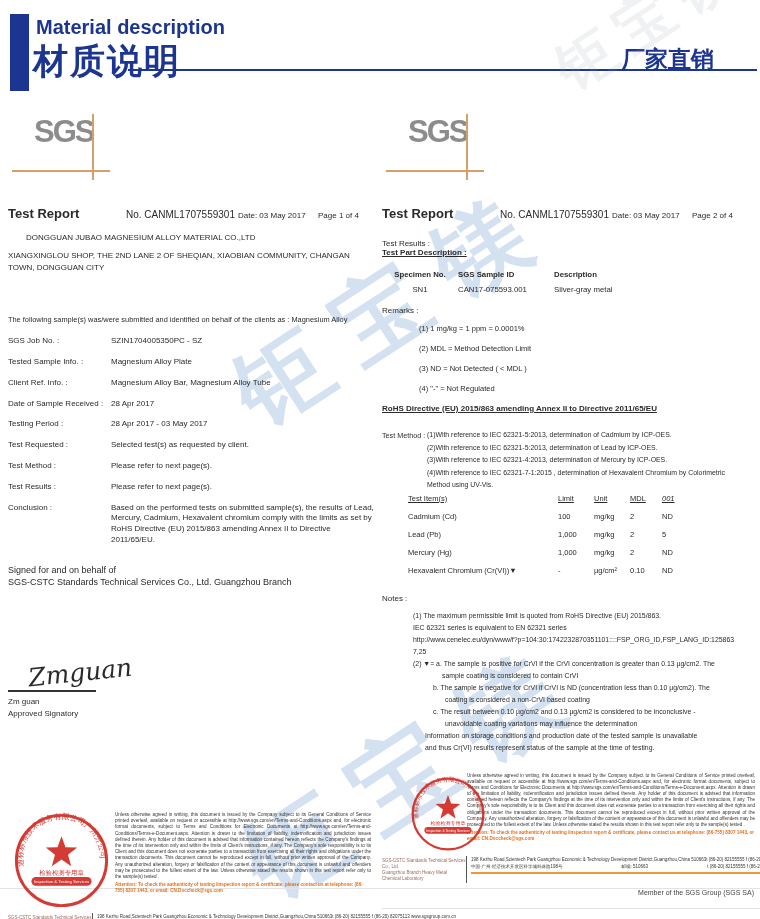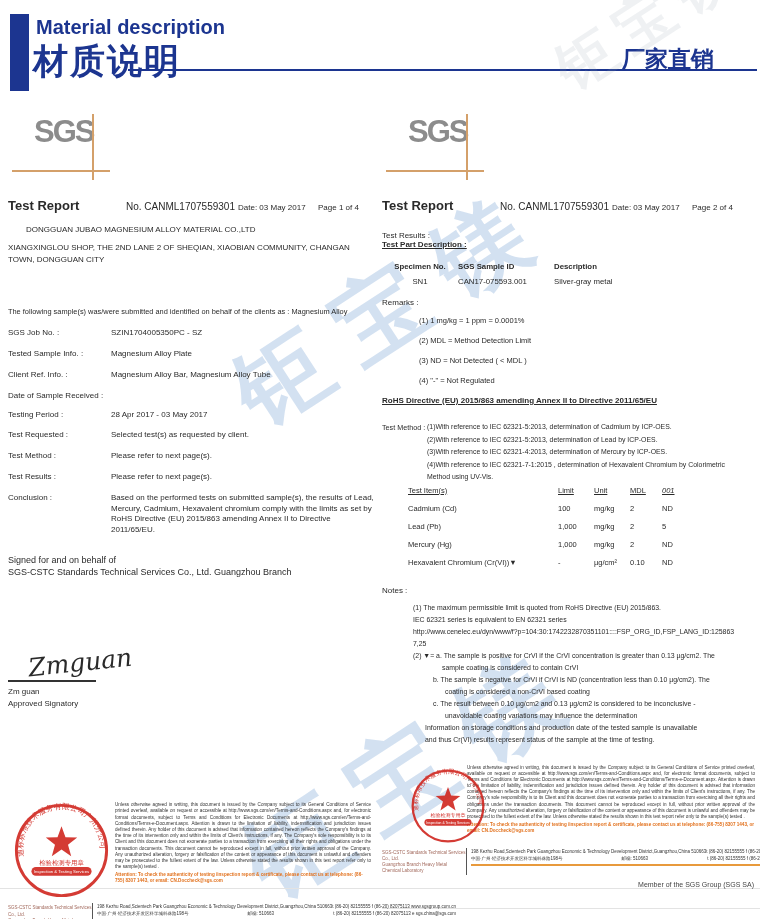--- a/index.html
+++ b/index.html
@@ -26,21 +26,21 @@
   .rp1 { left:8px;  width:368px; }
   .rp2 { left:382px; width:372px; }
 
   
   .logo { position:relative; height:68px; margin-top:14px; }
   .logo-txt { position:absolute; left:10px; top:2px; font-size:31px; font-weight:bold; color:#8c8c8c; letter-spacing:-2px; line-height:1;margin-left:16px; }
   .logo-h { position:absolute; left:4px; top:56px; width:98px; height:2px; background:#d4a06a; }
   .logo-v { position:absolute; left:84px; top:0px; width:2px; height:66px; background:#d4a06a; }
 
   
-  .head-row { display:flex; align-items:baseline; margin-top:16px; }
+  .head-row { display:flex; align-items:baseline; margin-top:24px; }
   .head-title { font-size:13px; font-weight:bold; width:118px; }
   .head-no { font-size:10px; width:112px; }
   .head-date { font-size:8px; width:80px; }
   .head-page { font-size:8px; }
 
   
   .client-name { margin-top:12px; font-size:8px;padding-left:18px; }
   .client-addr { margin-top:8px; font-size:8px; width:364px; line-height:1.45; }
   .intro { margin-top:42px; font-size:7.4px; white-space:nowrap; overflow:hidden; }
   .fields { margin-top:12px; }
@@ -158,20 +158,21 @@
       <div class="field-row">
           <span class="f-label">Tested Sample Info. :</span>
           <span class="f-value">Magnesium Alloy Plate</span>
         </div>
       <div class="field-row">
           <span class="f-label">Client Ref. Info. :</span>
           <span class="f-value">Magnesium Alloy Bar, Magnesium Alloy Tube</span>
         </div>
       <div class="field-row">
           <span class="f-label">Date of Sample Received :</span>
+          <span class="f-value">28 Apr 2017</span>
         </div>
       <div class="field-row">
           <span class="f-label">Testing Period :</span>
           <span class="f-value">28 Apr 2017 - 03 May 2017</span>
         </div>
       <div class="field-row">
           <span class="f-label">Test Requested :</span>
           <span class="f-value">Selected test(s) as requested by client.</span>
         </div>
       <div class="field-row">

